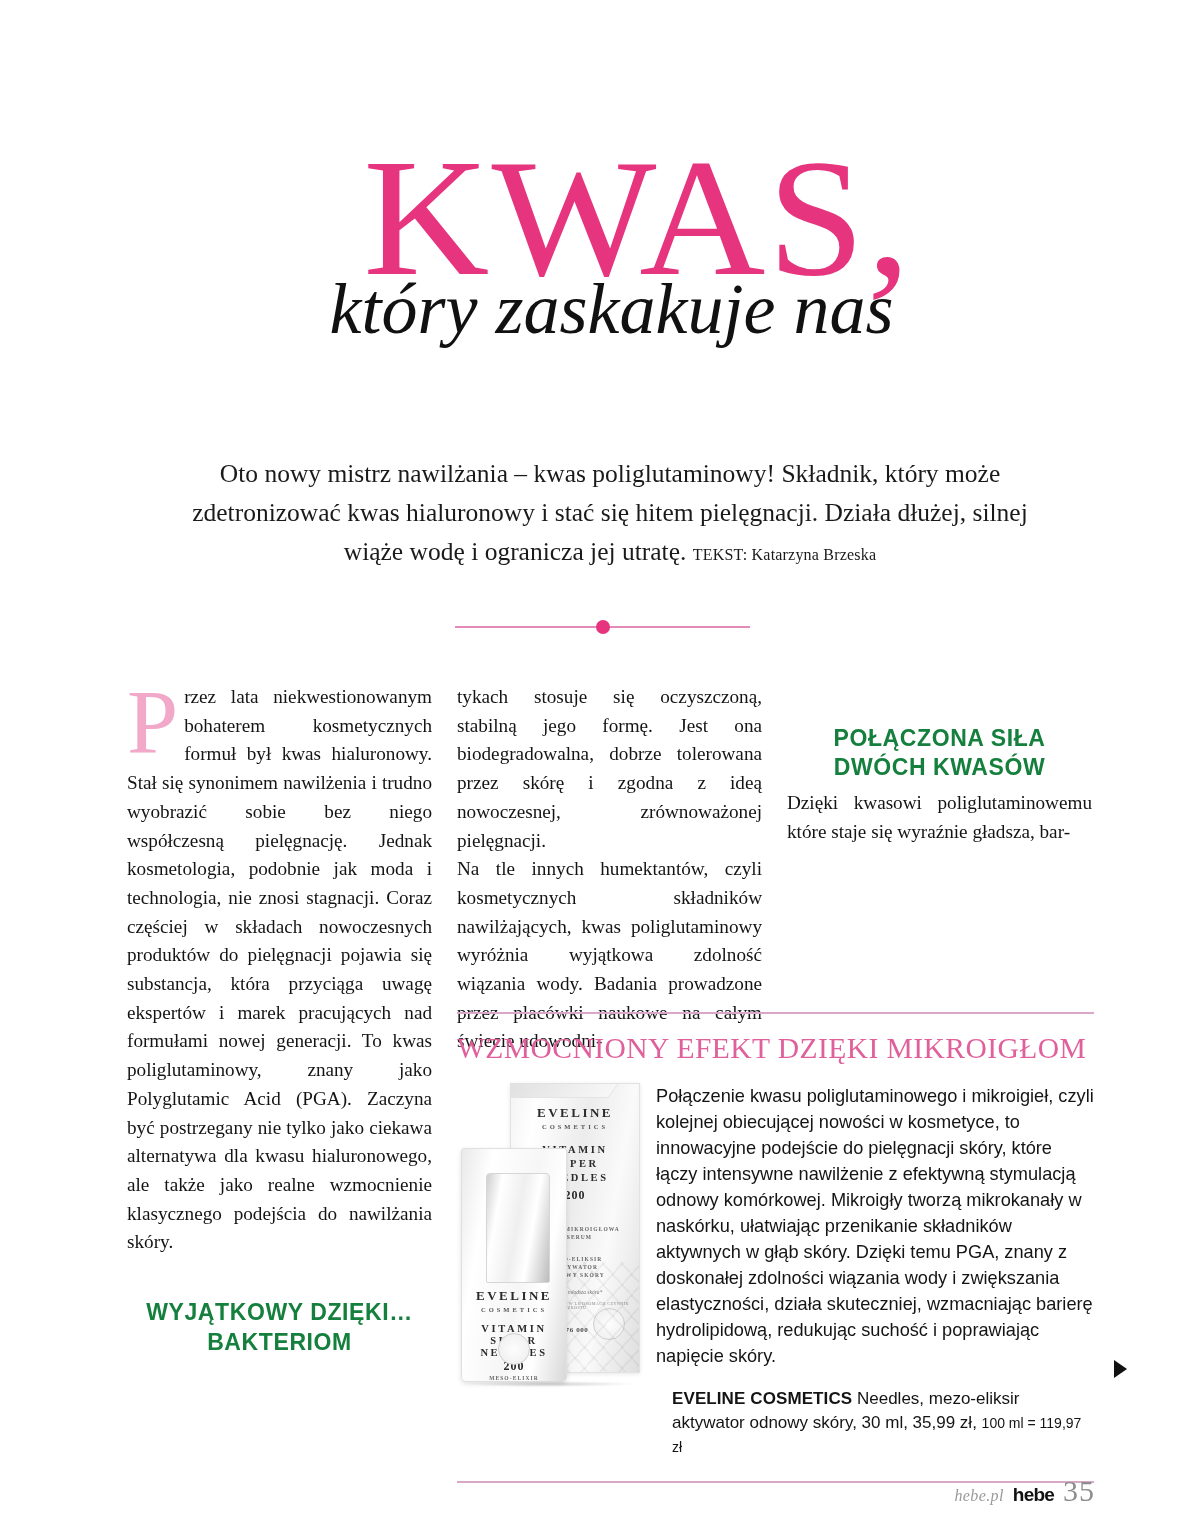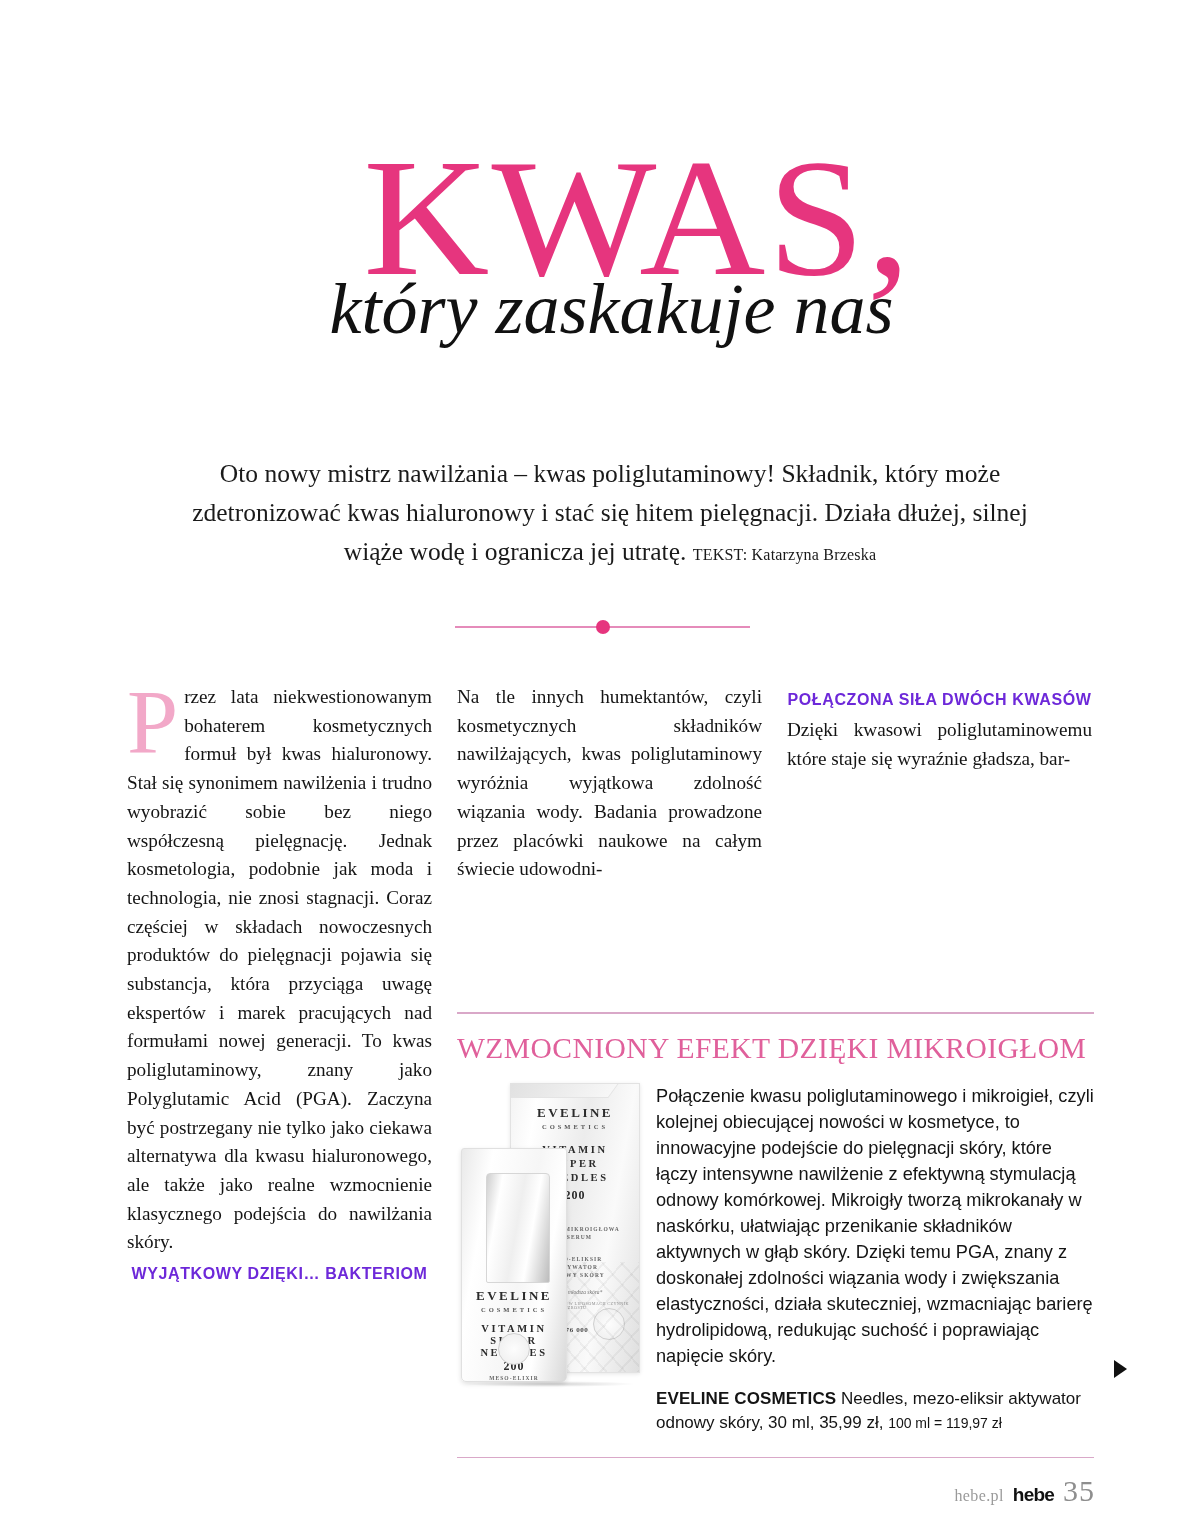--- a/index.html
+++ b/index.html
@@ -119,27 +119,27 @@
     font-family: "Liberation Serif", "DejaVu Serif", serif;
     font-size: 92px;
     line-height: 0.78;
     color: #f2a8c8;
     padding: 4px 4px 0 0;
     margin-right: 2px;
   }
 
   .subhead {
     font-family: "Liberation Sans", "DejaVu Sans", sans-serif;
-    color: #6d28d9;
+    color: #15803d;
     font-weight: 700;
-    font-size: 16px;
+    font-size: 23px;
     line-height: 1.28;
     letter-spacing: 0.6px;
     text-align: center;
-    margin: 7px 0 6px 0;
+    margin: 41px 0 6px 0;
   }
 
   
   .feature {
     position: absolute;
     left: 457px;
     top: 1012px;
     width: 637px;
   }
   .rule {
@@ -167,20 +167,21 @@
     line-height: 1.43;
     color: #141414;
     padding-top: 4px;
   }
   .caption {
     font-family: "Liberation Sans", "DejaVu Sans", sans-serif;
     font-size: 17px;
     line-height: 1.42;
     margin-top: 18px;
     color: #141414;
+    margin-left: 16px;
   }
   .caption .brand { font-weight: 700; letter-spacing: 0.1px; }
   .caption .small { font-size: 14px; }
   .feature-bottom-rule {
     margin-top: 22px;
   }
 
   
   .product {
     position: relative;
@@ -287,20 +288,21 @@
     bottom: 28px;
     display: flex;
     align-items: baseline;
     gap: 9px;
   }
   .footer .site {
     font-family: "Liberation Serif", "DejaVu Serif", serif;
     font-size: 16px;
     color: #9a9a9a;
     letter-spacing: 0.4px;
+    font-style: italic;
   }
   .footer .logo {
     font-family: "Liberation Sans", "DejaVu Sans", sans-serif;
     font-size: 19px;
     font-weight: 700;
     color: #111111;
     letter-spacing: -0.8px;
   }
   .footer .pageno {
     font-family: "Liberation Serif", "DejaVu Serif", serif;
@@ -330,20 +332,21 @@
   </div>
 
   <div class="col col1">
     <p class="dropcap-para">
       <span class="dropcap">P</span><span>rzez lata niekwestionowanym bohaterem kosmetycznych formuł był kwas hialuronowy. Stał się synonimem nawilżenia i trudno wyobrazić sobie bez niego współczesną pielęgnację. Jednak kosmetologia, podobnie jak moda i technologia, nie znosi stagnacji. Coraz częściej w składach nowoczesnych produktów do pielęgnacji pojawia się substancja, która przyciąga uwagę ekspertów i marek pracujących nad formułami nowej generacji. To kwas poliglutaminowy, znany jako Polyglutamic Acid (PGA). Zaczyna być postrzegany nie tylko jako ciekawa alternatywa dla kwasu hialuronowego, ale także jako realne wzmocnienie klasycznego podejścia do nawilżania skóry.</span>
     </p>
     <div class="subhead">WYJĄTKOWY DZIĘKI… BAKTERIOM</div>
   </div>
 
   <div class="col col2">
+    <p>tykach stosuje się oczyszczoną, stabilną jego formę. Jest ona biodegradowalna, dobrze tolerowana przez skórę i zgodna z ideą nowoczesnej, zrównoważonej pielęgnacji.</p>
     <p>Na tle innych humektantów, czyli kosmetycznych składników nawilżających, kwas poliglutaminowy wyróżnia wyjątkowa zdolność wiązania wody. Badania prowadzone przez placówki naukowe na całym świecie udowodni-</p>
   </div>
 
   <div class="col col3">
     <div class="subhead">POŁĄCZONA SIŁA DWÓCH KWASÓW</div>
     <p>Dzięki kwasowi poliglutaminowemu które staje się wyraźnie gładsza, bar-</p>
   </div>
 
   <div class="feature">
     <div class="rule"></div>

